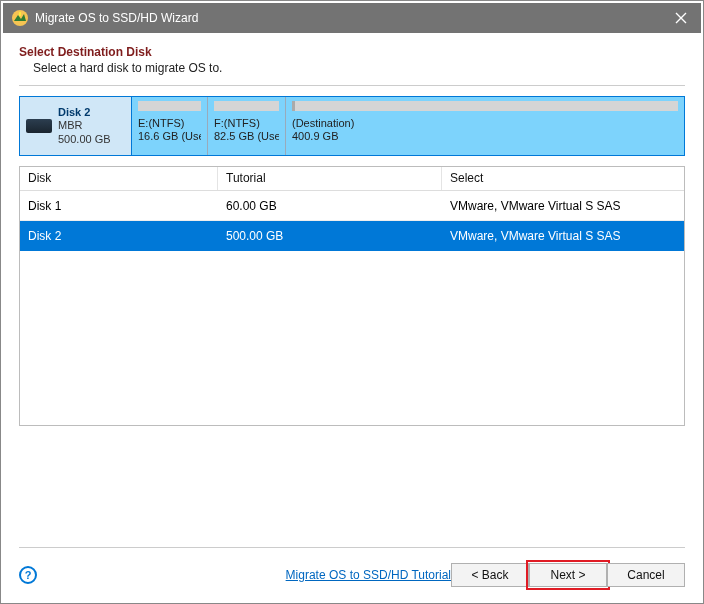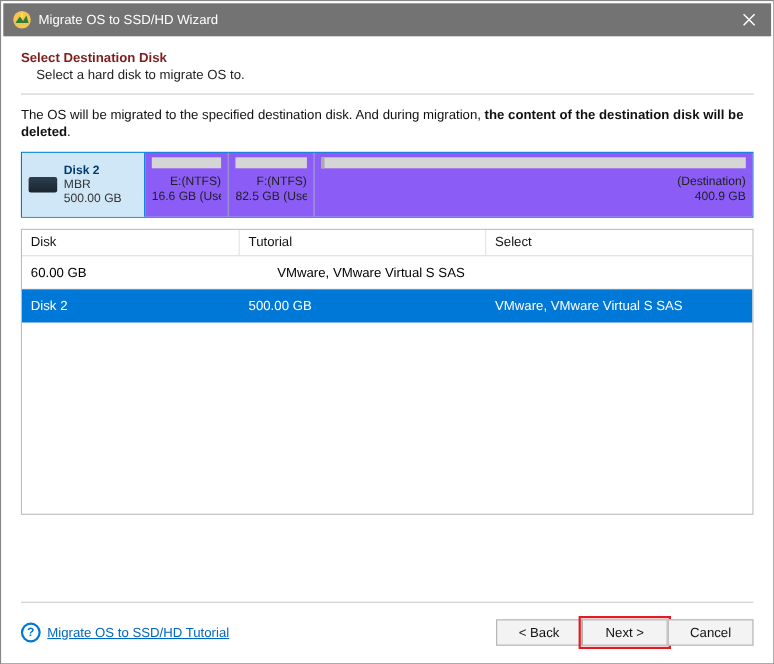--- a/index.html
+++ b/index.html
@@ -86,25 +86,24 @@
     margin-right: 6px;
     flex-shrink: 0;
   }
   .disk-head .dh-text { font-size: 11px; line-height: 1.2; }
   .disk-head .dh-name { font-weight: bold; color: #003a6c; }
   .disk-head .dh-sub { color: #333; font-size: 11px; }
   
   .partition {
     border-right: 1px solid #9ab;
     padding: 4px 6px;
-    background: #8b5cf6;
+    background: #7dd3fc;
     display: flex;
     flex-direction: column;
     justify-content: flex-start;
-    text-align: right;
   }
   .partition:last-child { border-right: none; }
   .partition .bar {
     height: 10px;
     background: #d5d5d5;
     margin-bottom: 6px;
     position: relative;
   }
   .partition .plabel { font-size: 11px; color: #222; line-height: 1.2; white-space: nowrap; overflow: hidden; }
   .partition .psize { font-size: 11px; color: #222; white-space: nowrap; overflow: hidden; }
@@ -173,20 +172,21 @@
     align-items: center;
     justify-content: center;
     margin-right: 6px;
   }
   .tutorial-link {
     color: #0067c0;
     text-decoration: underline;
     font-size: 12px;
     cursor: pointer;
     flex: 1;
+    text-align: right;
   }
   .btn {
     min-width: 78px;
     height: 24px;
     background: #f3f3f3;
     border: 1px solid #b0b0b0;
     font-size: 12px;
     color: #111;
     margin-left: 0;
     cursor: pointer;
@@ -215,23 +215,20 @@
         <path d="M1 1 L11 11 M11 1 L1 11" stroke="#fff" stroke-width="1.4"></path>
       </svg>
   </div>
 </div>
 
 <div class="container">
   <div class="content">
     <div class="heading">Select Destination Disk</div>
     <div class="subheading">Select a hard disk to migrate OS to.</div>
     <hr class="divider">
-    <div class="warning">
-      <span>The OS will be migrated to the specified destination disk. And during migration, </span><span class="bold">the content of the destination disk will be deleted</span><span>.</span>
-    </div>
 
     <div class="disk-visual">
       <div class="disk-head">
         <span class="disk-glyph"></span>
         <div class="dh-text">
           <div class="dh-name">Disk 2</div>
           <div class="dh-sub">MBR</div>
           <div class="dh-sub">500.00 GB</div>
         </div>
       </div>
@@ -254,20 +251,21 @@
       </div>
     </div>
 
     <div class="disk-table">
       <div class="dt-header">
         <div class="col col-disk">Disk</div>
         <div class="col col-cap">Tutorial</div>
         <div class="col col-model">Select</div>
       </div>
       <div class="dt-row">
+        <div class="col col-disk">Disk 1</div>
         <div class="col col-cap">60.00 GB</div>
         <div class="col col-model">VMware, VMware Virtual S SAS</div>
       </div>
       <div class="dt-row selected">
         <div class="col col-disk">Disk 2</div>
         <div class="col col-cap">500.00 GB</div>
         <div class="col col-model">VMware, VMware Virtual S SAS</div>
       </div>
     </div>
   </div>

